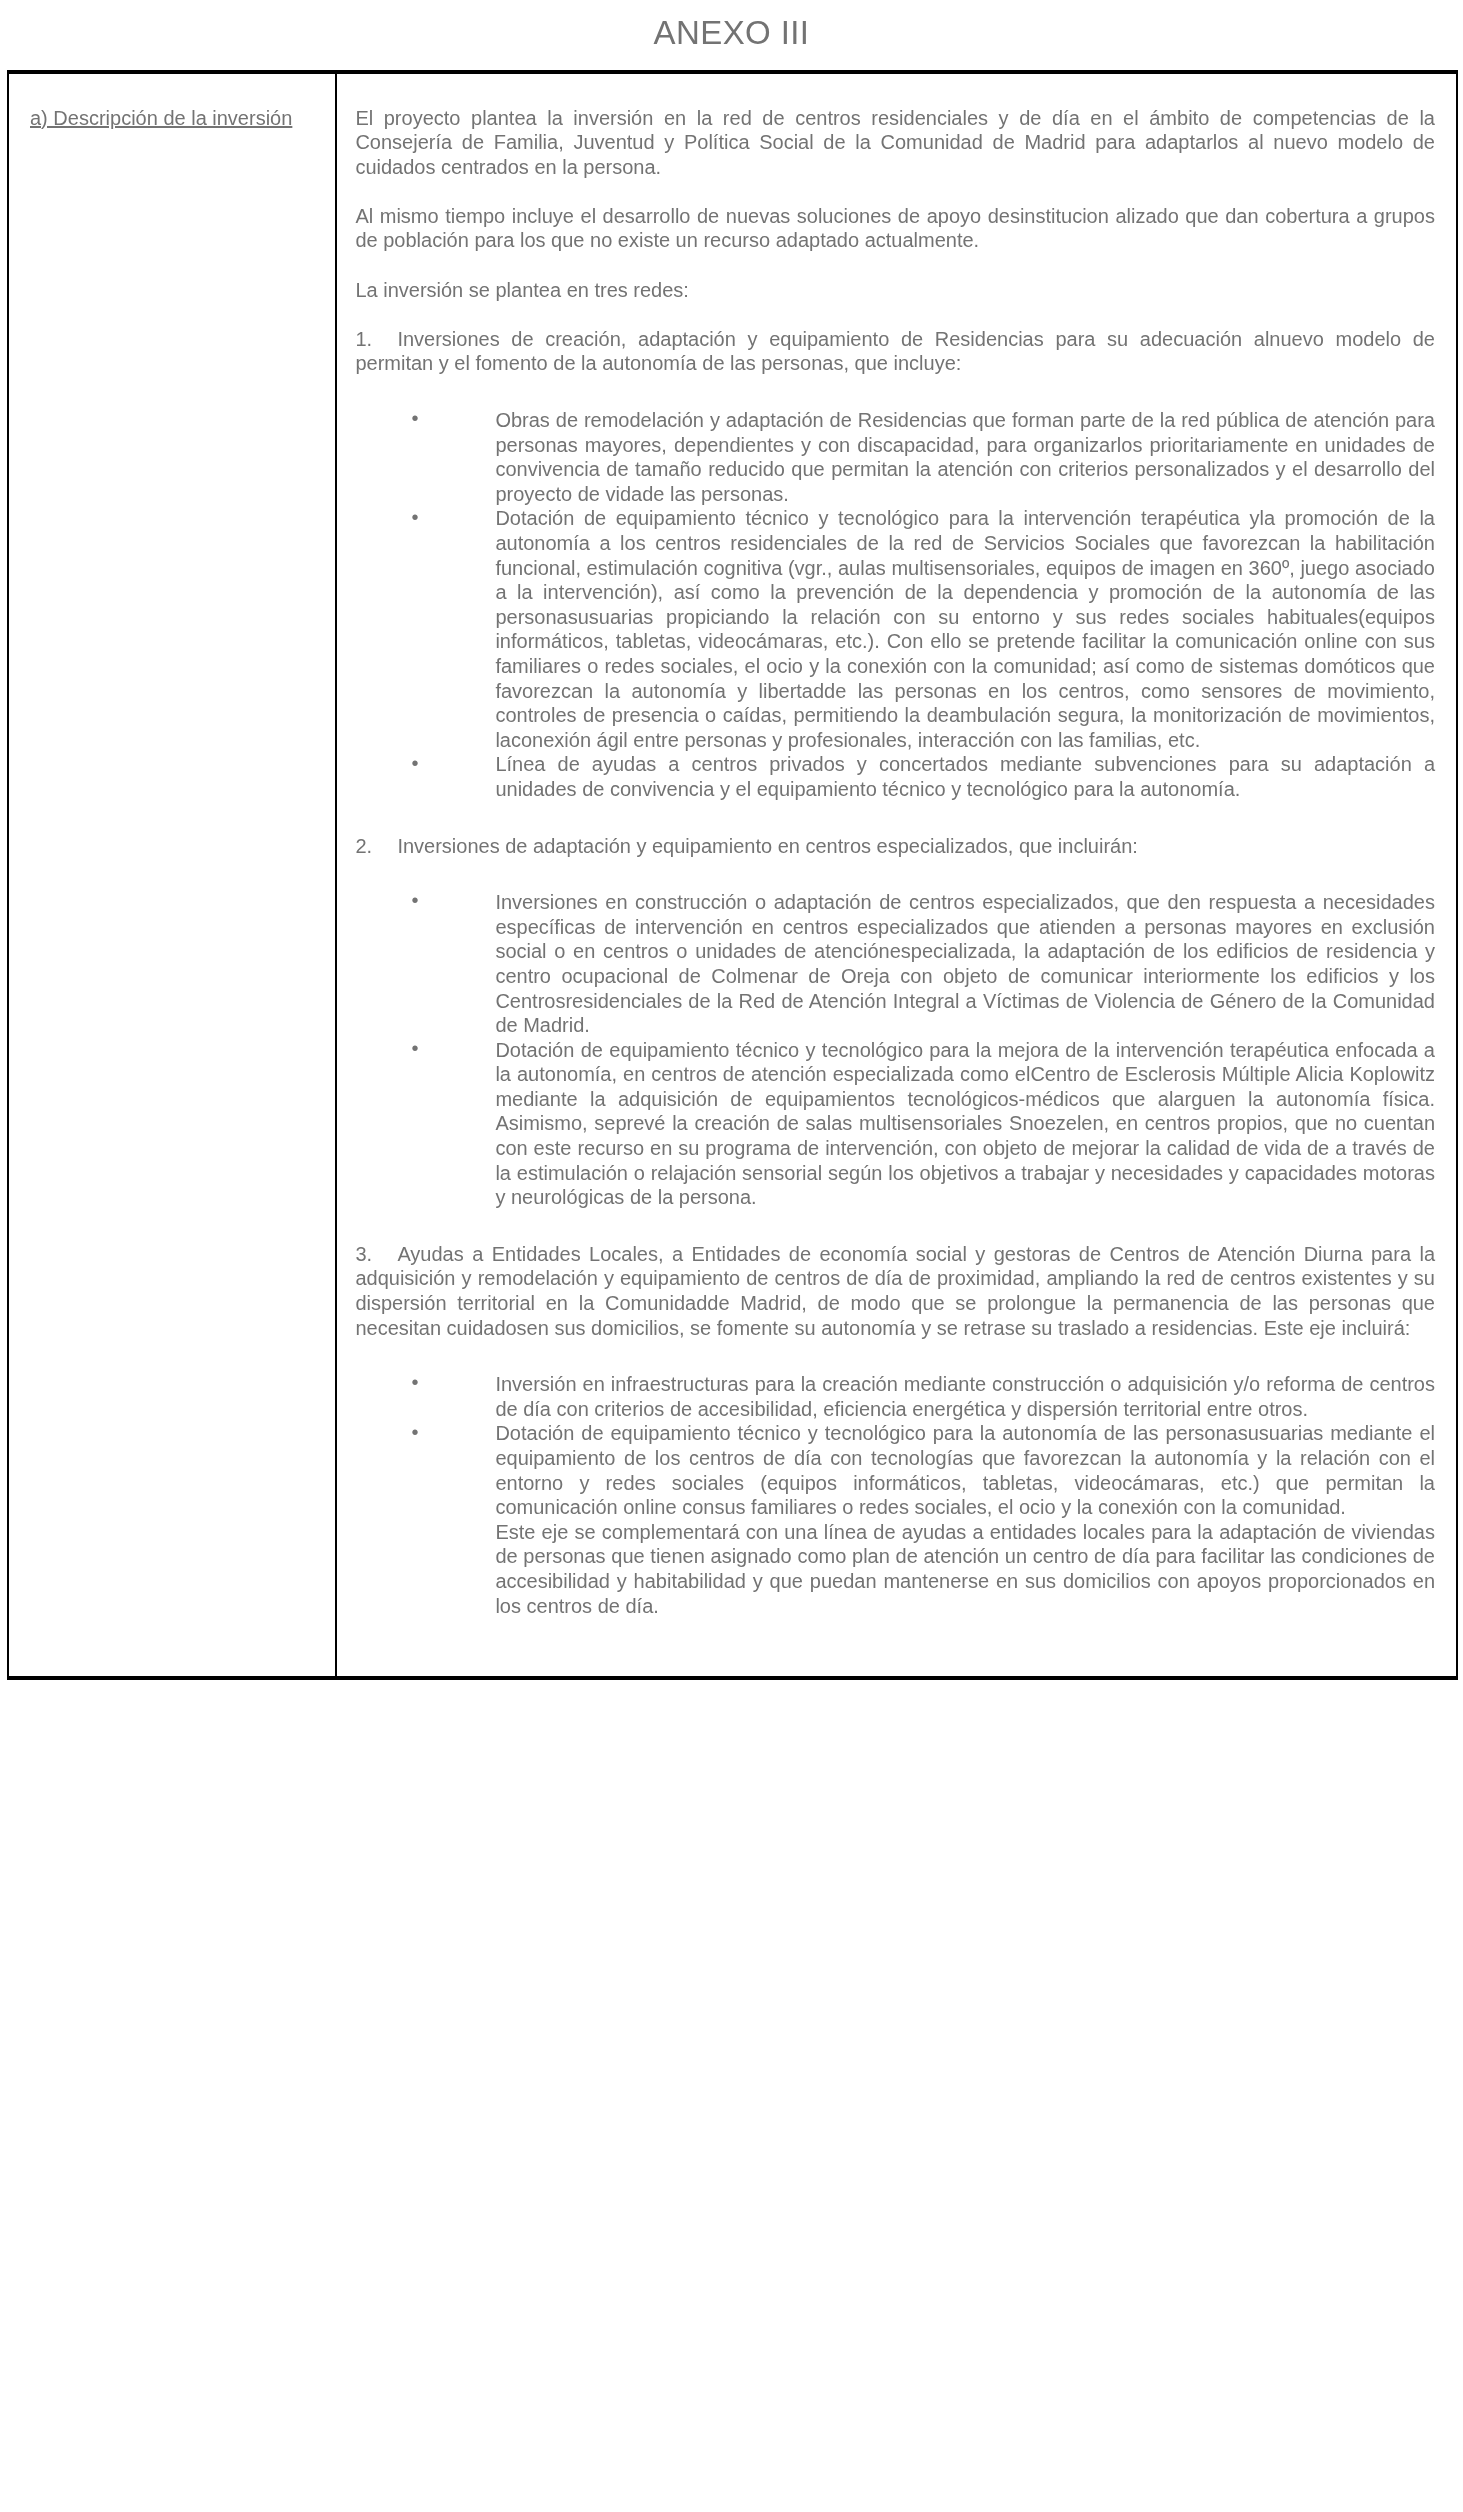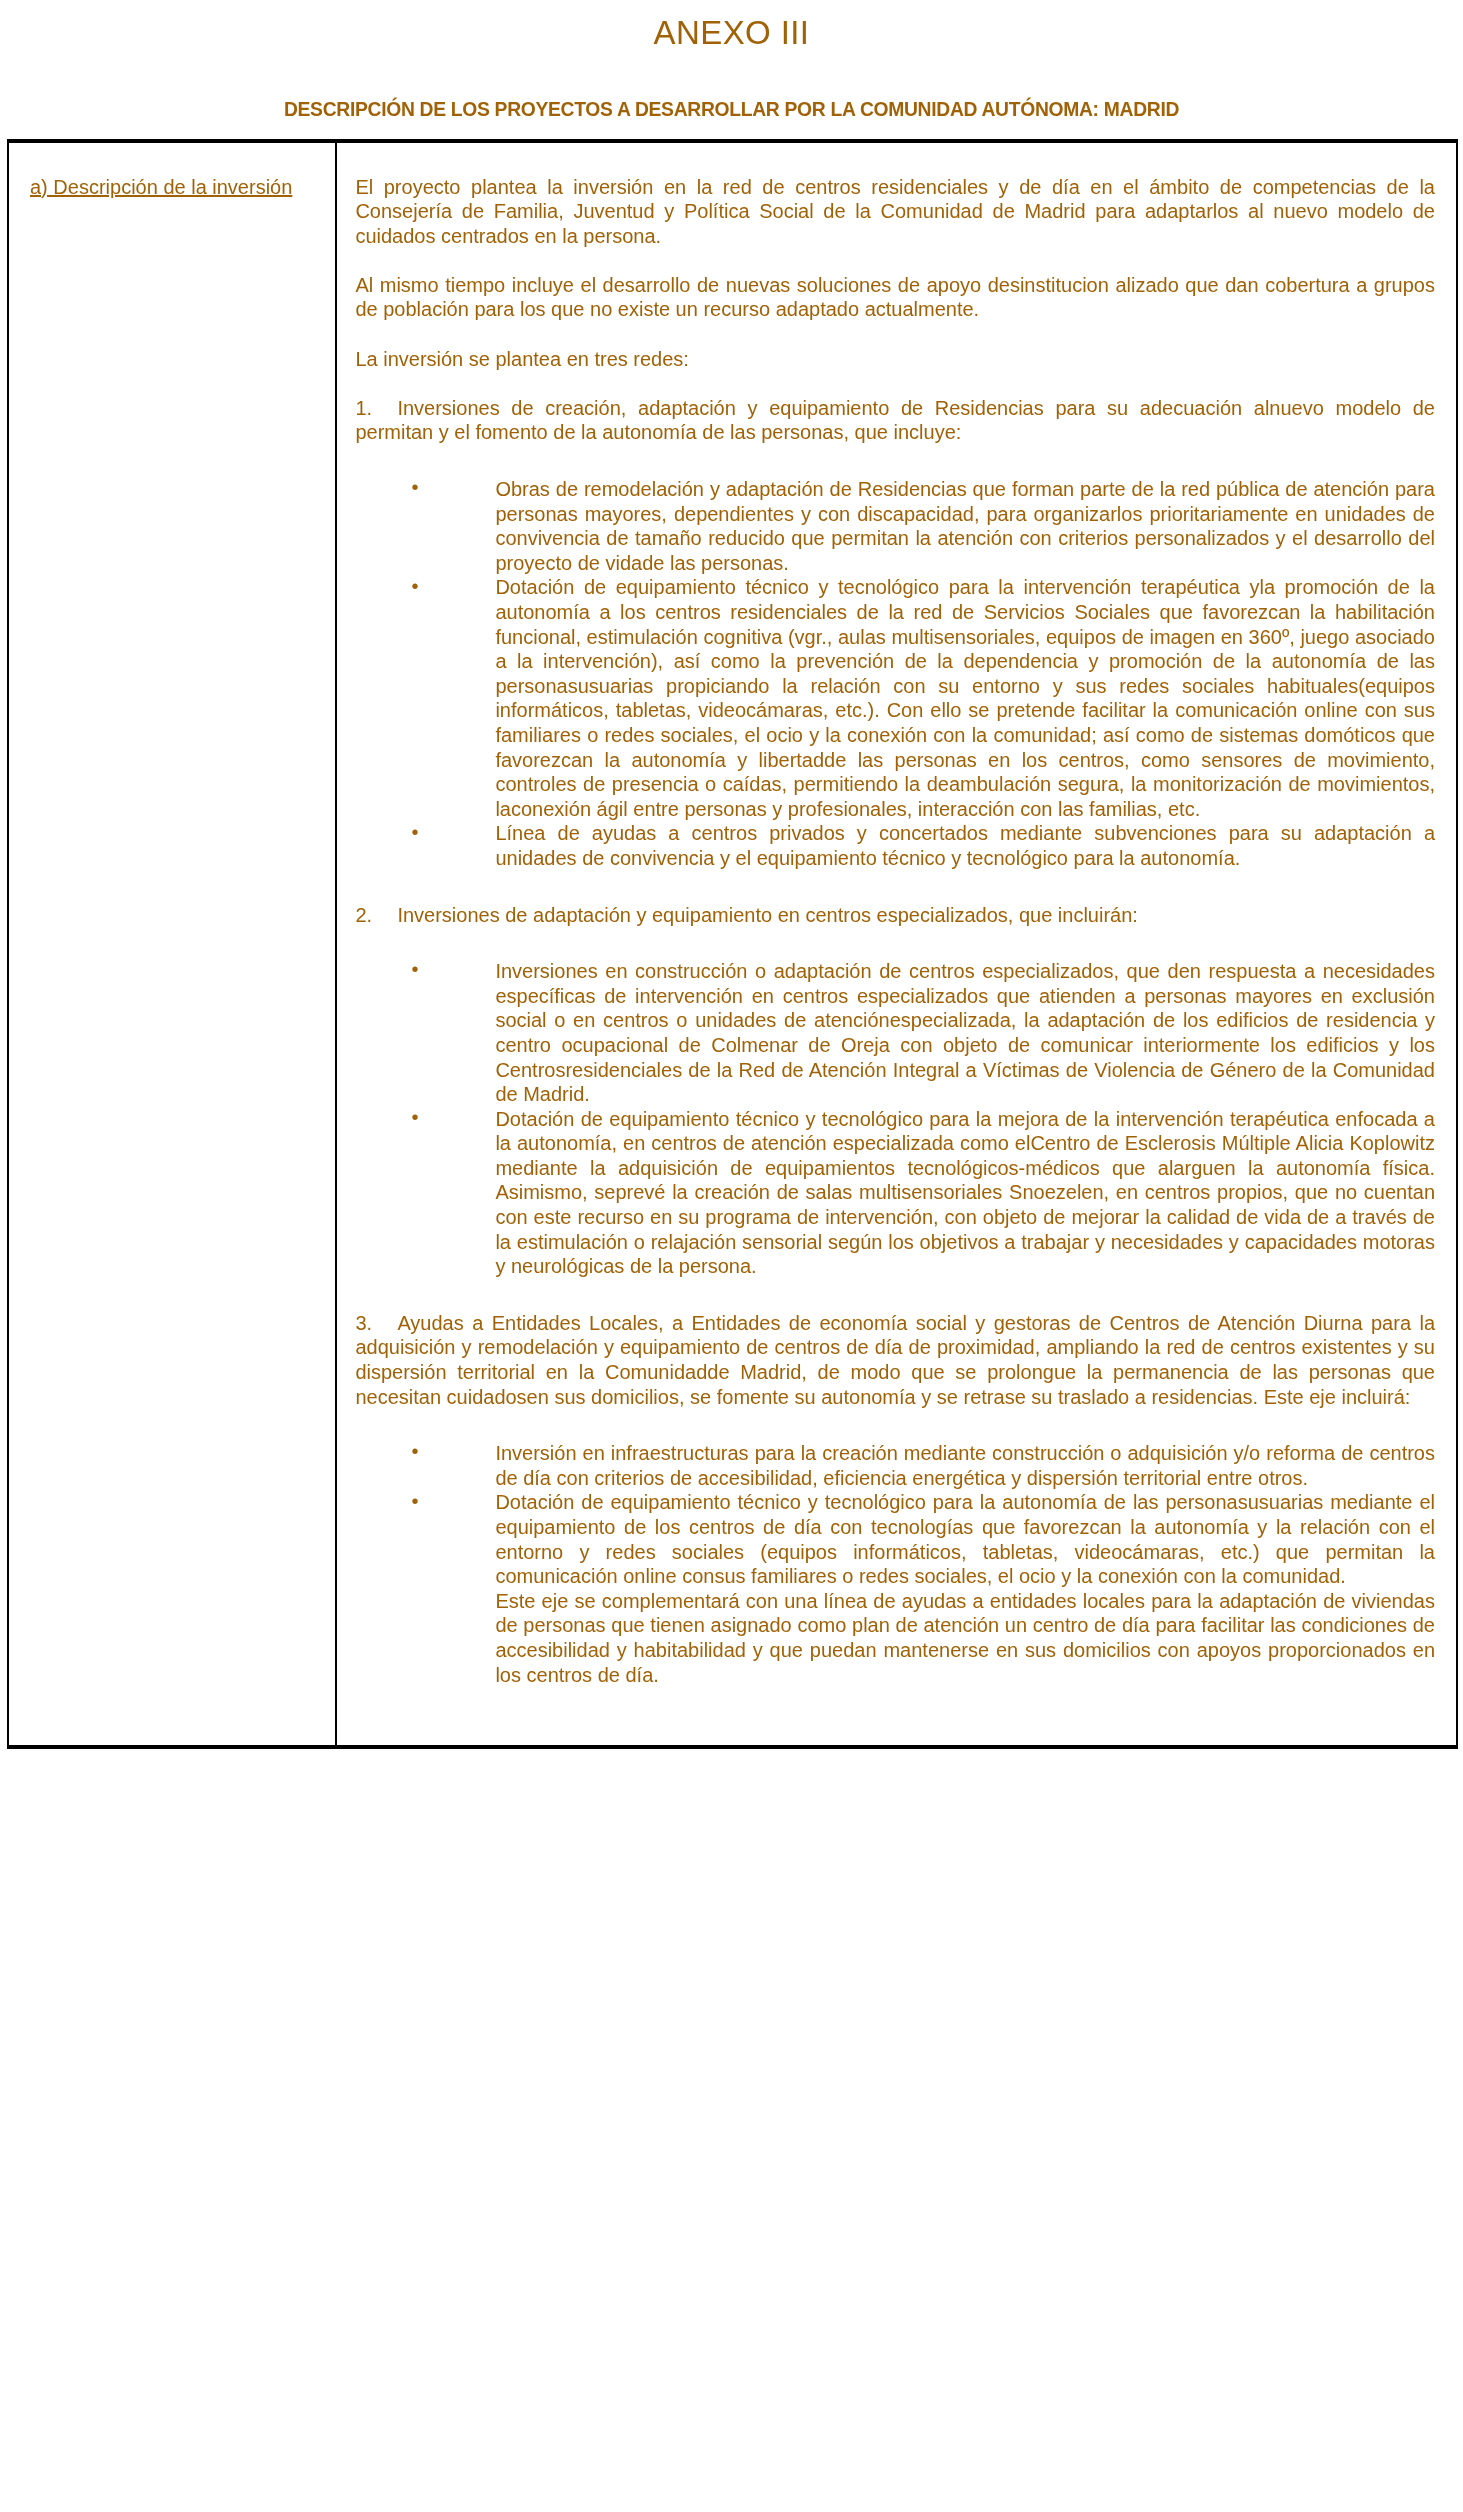--- a/index.html
+++ b/index.html
@@ -2,21 +2,21 @@
 <html style="font-size:14px"><head>
 <meta charset="utf-8">
 <style>
   * { margin:0; padding:0; box-sizing:border-box; }
   html, body { background:#ffffff; }
   .page {
     position:relative;
     width:1463px;
     height:2512px;
     background:#ffffff;
-    color:#a16207;
+    color:#737373;
     font-family:"Liberation Sans", sans-serif;
     overflow:hidden;
   }
   .title {
     padding-top:14px;
     text-align:center;
     font-size:33px;
     font-weight:normal;
     letter-spacing:0.4px;
   }
@@ -56,21 +56,20 @@
   ul.bullets li .mk { position:absolute; left:56px; top:-1.8px; }
   .cont { display:block; text-align:justify; }
 </style>
 </head>
 <body>
 
 <div class="page">
 
   <div class="title">ANEXO III</div>
 
-  <div class="subtitle">DESCRIPCIÓN DE LOS PROYECTOS A DESARROLLAR POR LA COMUNIDAD AUTÓNOMA: MADRID</div>
 
   <table class="doc">
     <colgroup>
       <col style="width:328px">
       <col style="width:794px">
       <col style="width:327px">
     </colgroup>
     <tbody>
       <tr>
         <td class="lab">

